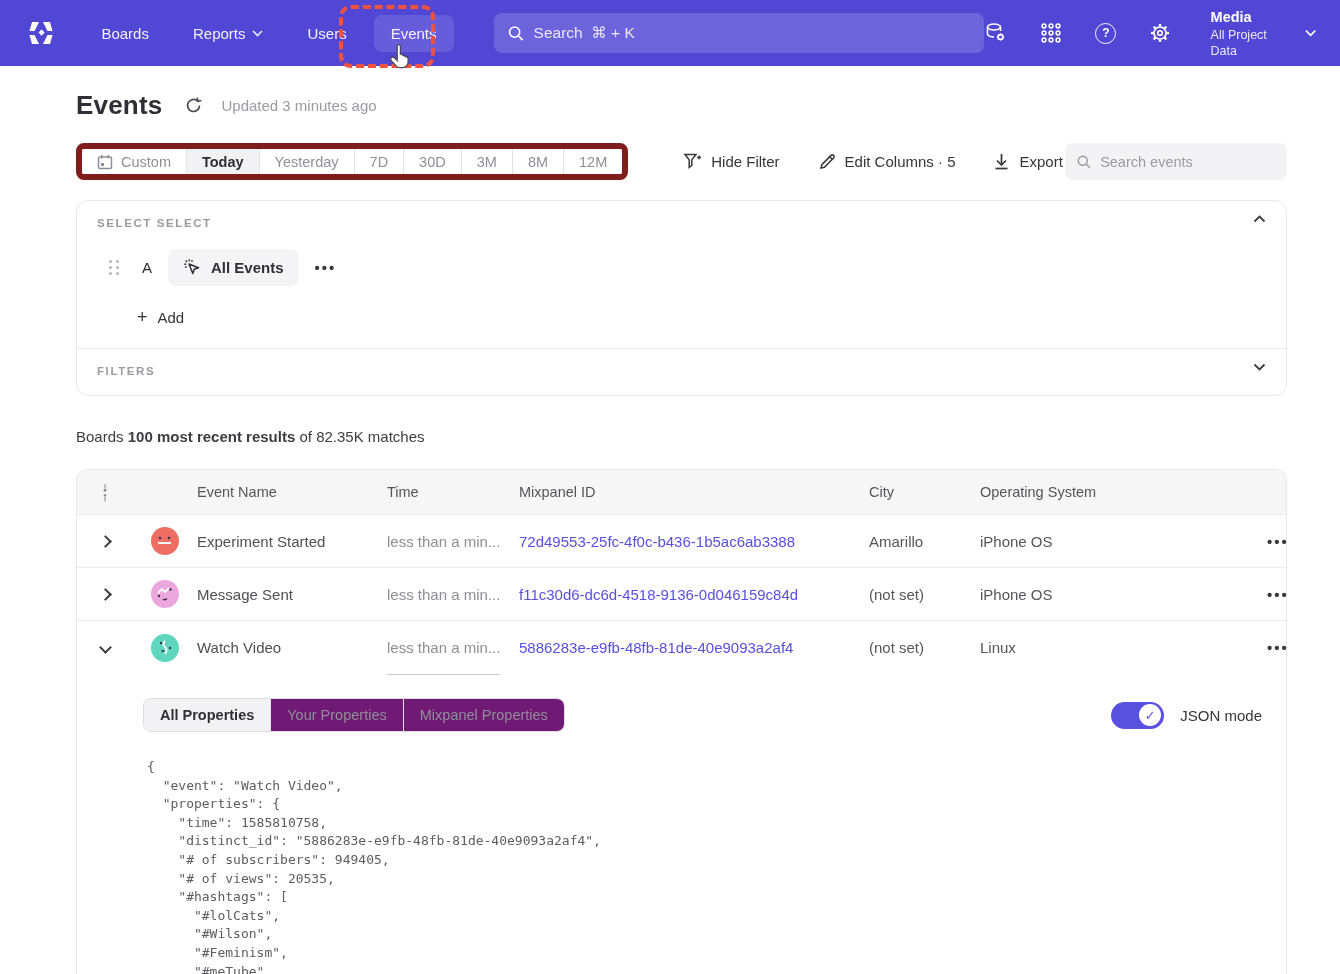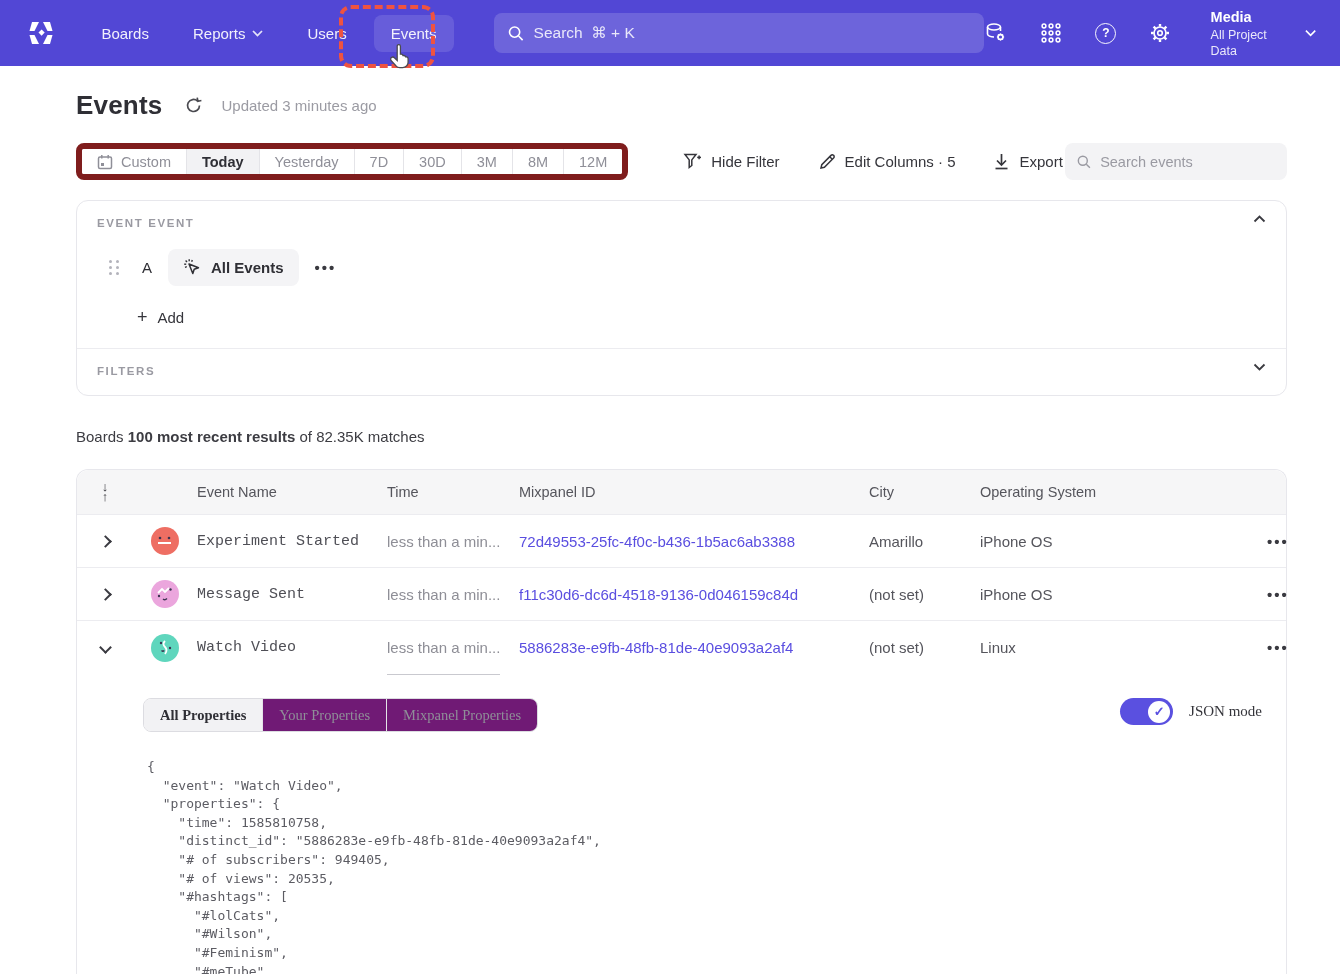--- a/index.html
+++ b/index.html
@@ -133,30 +133,30 @@
   .trow { height: 53px; border-bottom: 1px solid #ececf0; position: relative; background: #fff; }
   .trow:last-of-type { border-bottom: none; }
   .expand-cell { display: flex; justify-content: center; cursor: pointer; }
   .chev { width: 9px; height: 9px; border-right: 2px solid #3a3a40; border-bottom: 2px solid #3a3a40; display: inline-block; }
   .chev.right { transform: rotate(-45deg); }
   .chev.down { transform: rotate(45deg); }
   .avatar {
     width: 28px; height: 28px; border-radius: 50%;
     display: flex; align-items: center; justify-content: center; margin: 0 auto;
   }
-  .td-event { font-size: 15px; color: #4f4f56; font-family: Liberation Mono, monospace; }
+  .td-event { font-size: 15px; color: #4f4f56; }
   .td-time { font-size: 15px; color: #8e8e96; }
   .td-id { font-size: 15px; color: #5a4ee0; cursor: pointer; overflow: hidden; white-space: nowrap; }
   .td-city, .td-os { font-size: 15px; color: #55555c; }
   .td-menu { display: flex; justify-content: flex-start; padding-left: 102px; }
   .time-underline { position: absolute; left: 310px; bottom: -1px; width: 113px; border-bottom: 1px solid #c9c9cf; }
 
   
   .detail { padding: 24px 24px 0 66px; border-left: 1px solid #e7e7ec; border-right: 1px solid #e7e7ec; }
-  .detail-top { display: flex; align-items: flex-start; font-family: Liberation Serif, serif; }
+  .detail-top { display: flex; align-items: center; }
   .tabs { display: flex; border: 1px solid #dcdce1; border-radius: 8px; overflow: hidden; height: 34px; }
   .tab {
     display: flex; align-items: center; padding: 0 16px; font-size: 14.5px;
     color: #8f8f98; border-left: 1px solid #e4e4e8; cursor: pointer; background: #701a75; white-space: nowrap;
   }
   .tab:first-child { border-left: none; }
   .tab.active { background: #f2f2f4; color: #2f2f35; font-weight: 700; }
   .json-mode { margin-left: auto; display: flex; align-items: center; gap: 16px; }
   .toggle {
     width: 53px; height: 27px; border-radius: 14px; background: #5a50e0;
@@ -367,21 +367,21 @@
       <svg width="16" height="16" viewBox="0 0 17 17">
         <circle cx="7" cy="7" r="5.4" fill="none" stroke="#9a9aa2" stroke-width="1.7"></circle>
         <line x1="11.2" y1="11.2" x2="15.5" y2="15.5" stroke="#9a9aa2" stroke-width="1.7"></line>
       </svg>
       <input type="text" placeholder="Search events" style="">
     </div>
   </div>
 
   <section class="query-card">
     <div class="card-section">
-      <div class="section-label">EVENT EVENT</div>
+      <div class="section-label">SELECT SELECT</div>
       <span class="section-chevron">
         <svg width="13" height="8" viewBox="0 0 13 8">
             <polyline points="1.5,6.5 6.5,1.5 11.5,6.5" fill="none" stroke="#3a3a40" stroke-width="1.8"></polyline>
           </svg>
       </span>
       <div class="event-row">
         <span class="drag-handle">
             <i></i>
             <i></i>
             <i></i>

